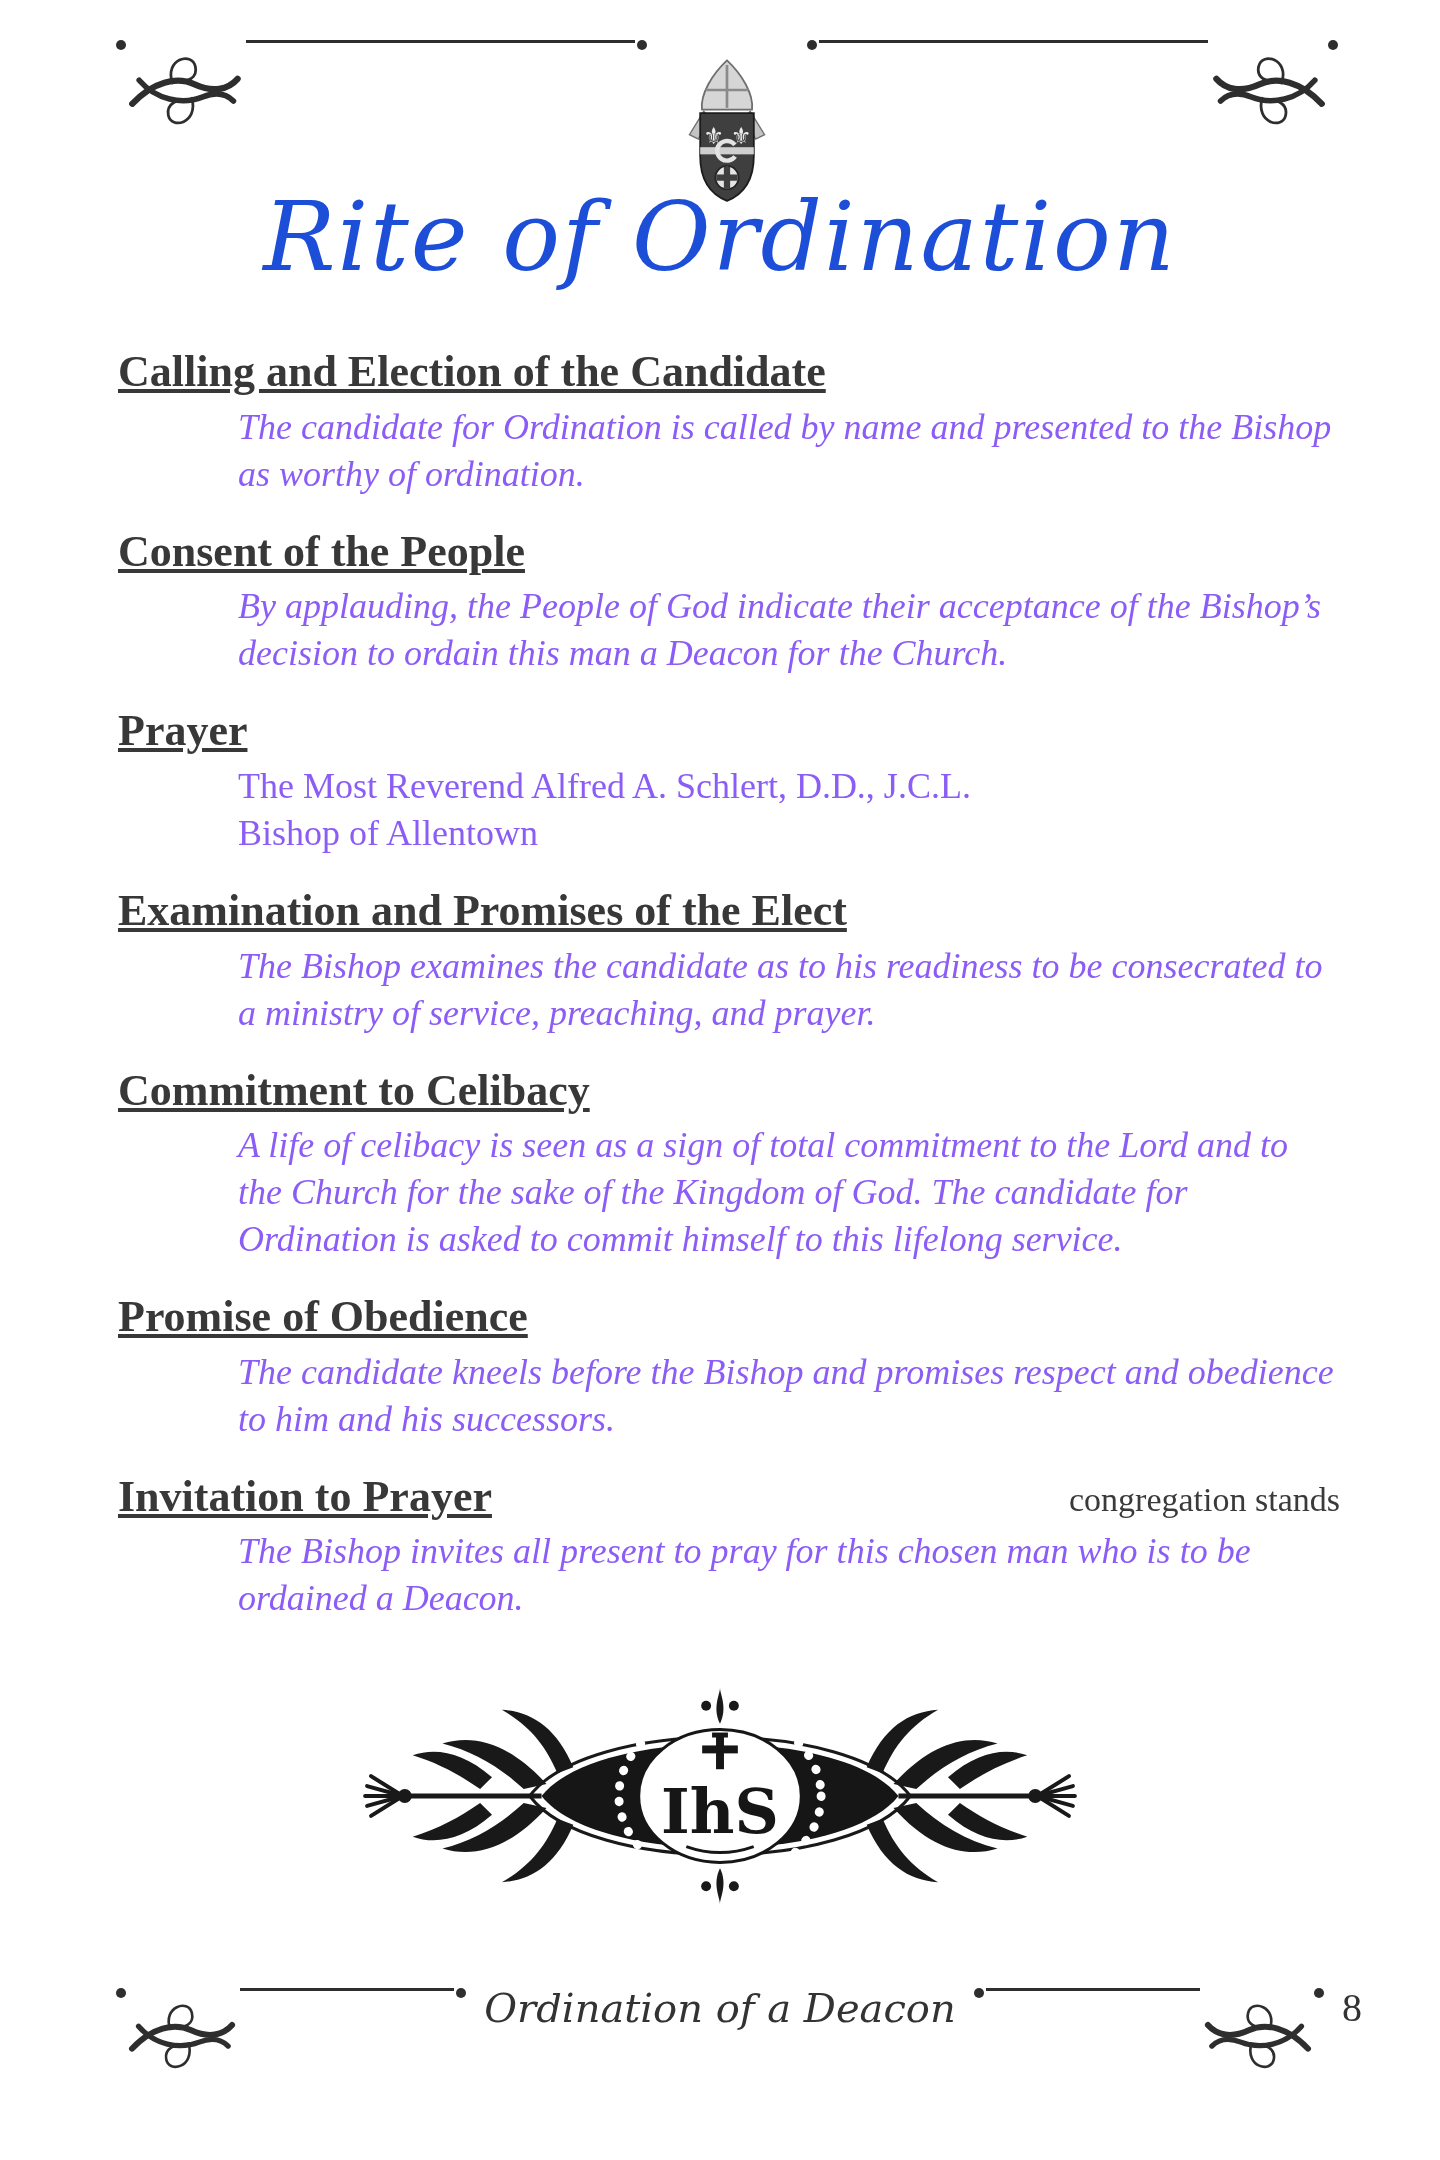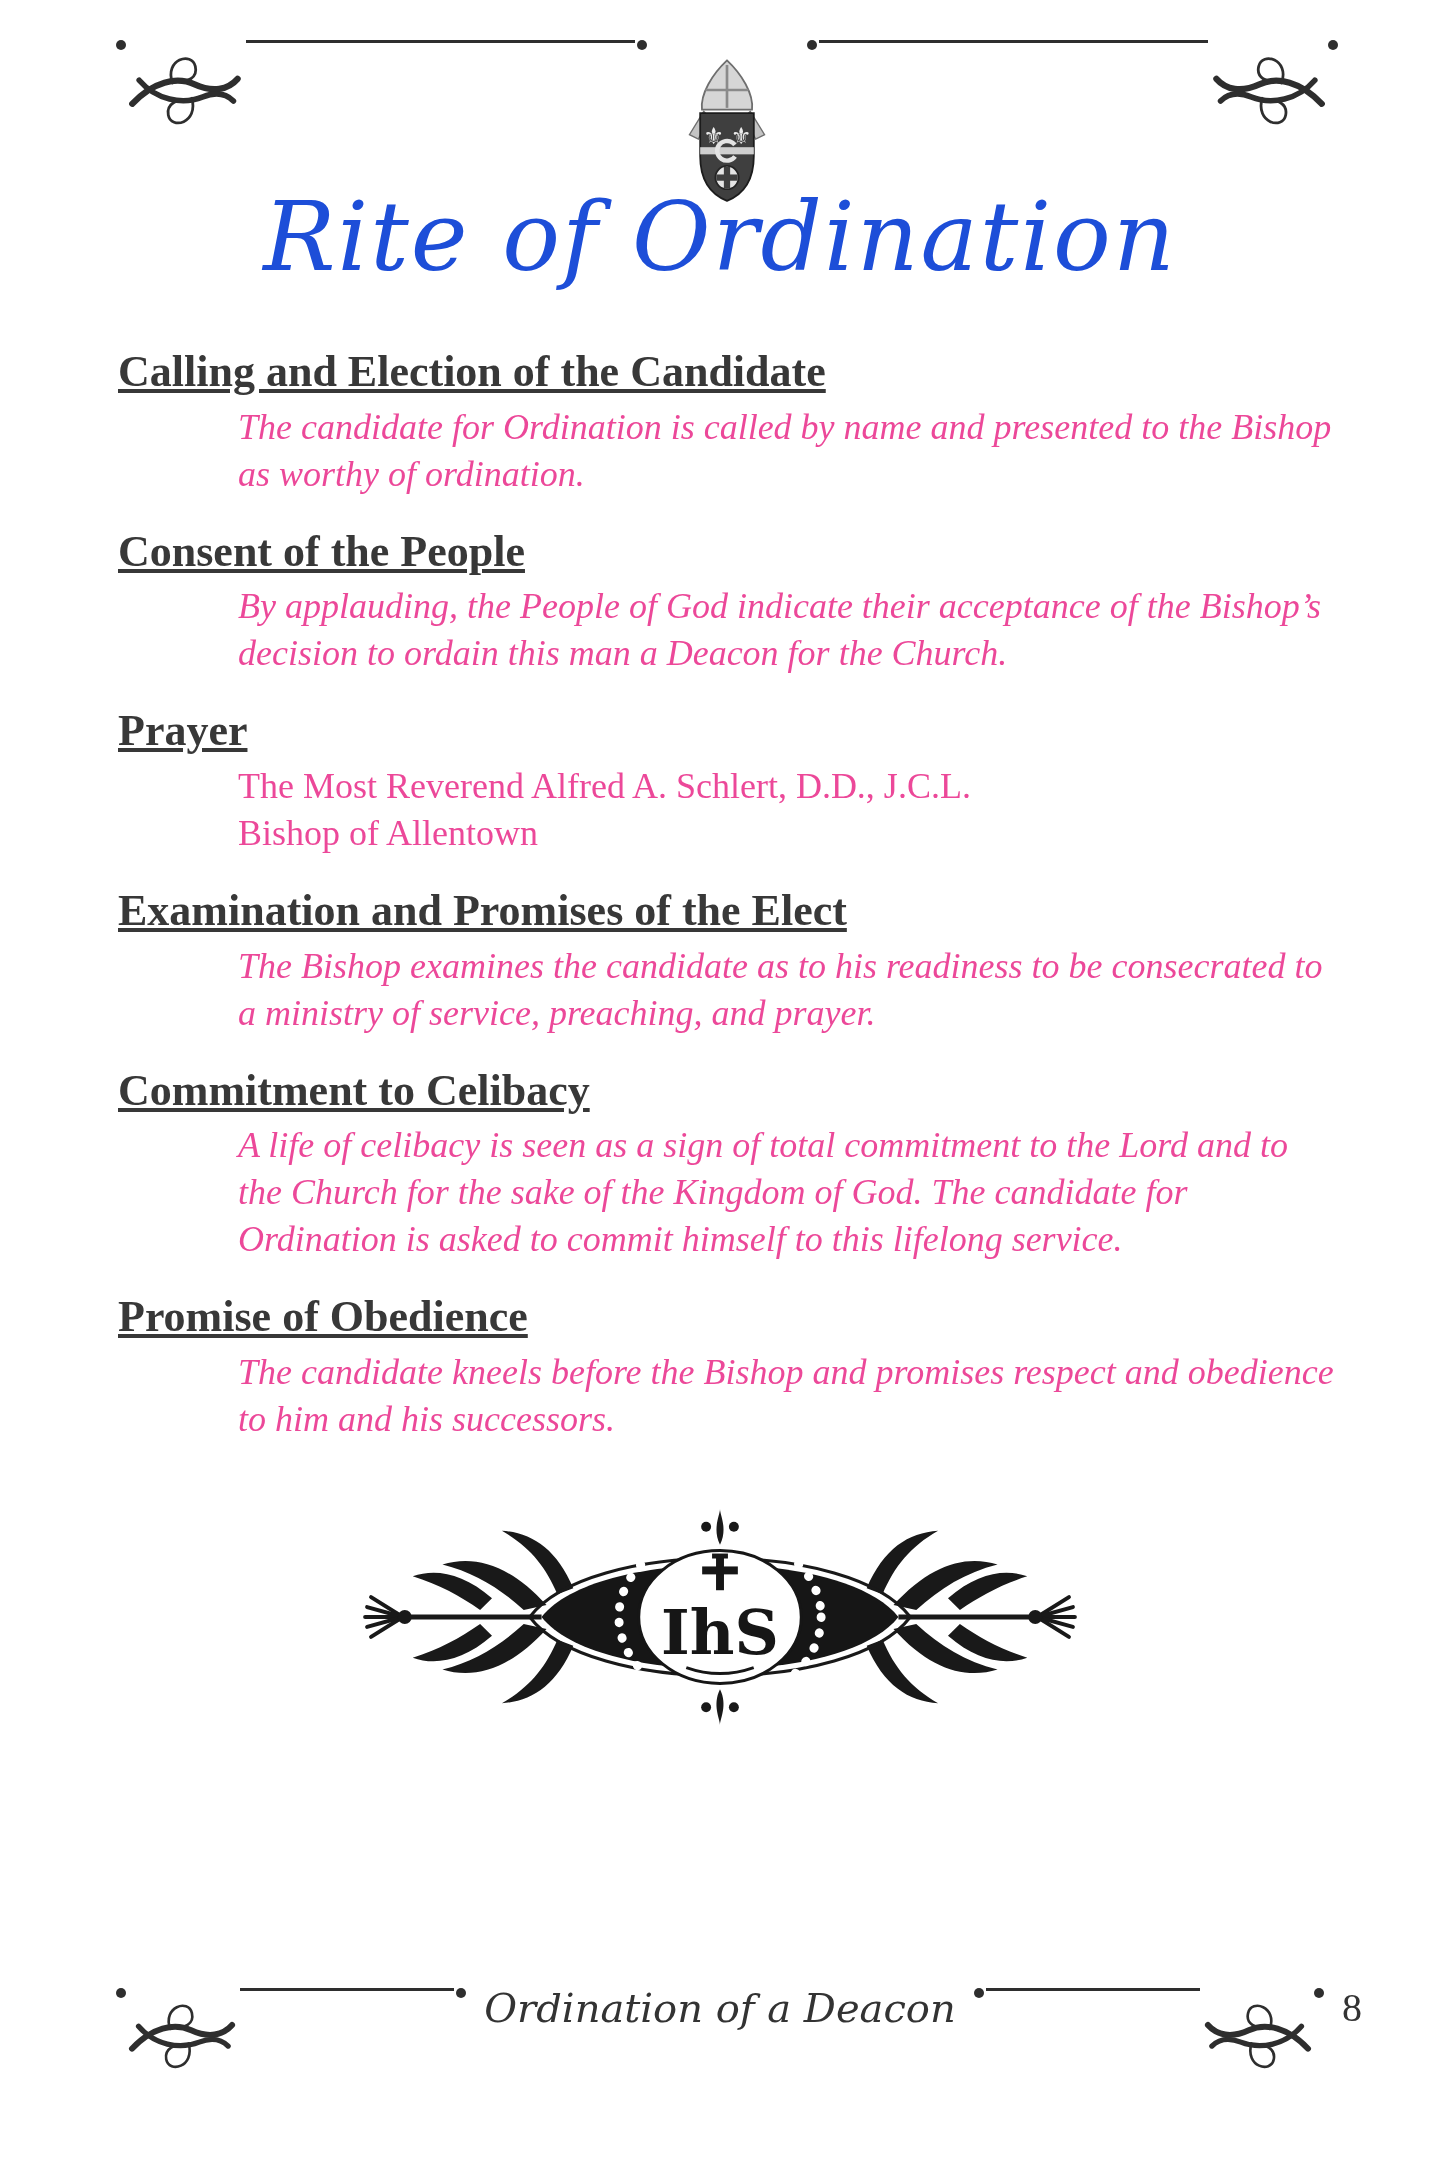--- a/index.html
+++ b/index.html
@@ -54,21 +54,21 @@
     white-space:nowrap;
     text-decoration:underline;
   }
   .rubric{
     font-size:34px;font-style:normal;font-weight:normal;color:#3a3a3a;
     white-space:nowrap;
   }
   .rubric:empty{display:none;}
   .sec-body{
     margin-left:120px;max-width:1105px;
-    font-style:italic;font-size:36px;line-height:47px;color:#ec4899;
+    font-style:italic;font-size:36px;line-height:47px;color:#8b5cf6;
   }
   .sec-body.roman{font-style:normal;}
   .body-line:empty{display:none;}
   
   .ihs{display:block;margin:60px auto 0 auto;width:760px;height:228px;}
   .defs-holder{position:absolute;width:0;height:0;overflow:hidden;}
 </style>
 </head>
 <body>
 
@@ -223,20 +223,30 @@
       <div class="heading-row">
         <h2>Promise of Obedience</h2>
 
       </div>
       <div class="sec-body">
         <div class="body-line">The candidate kneels before the Bishop and promises respect and obedience to him and his successors.</div>
 
       </div>
     </section>
 
+    <section class="sec">
+      <div class="heading-row">
+        <h2>Invitation to Prayer</h2>
+        <span class="rubric">congregation stands</span>
+      </div>
+      <div class="sec-body">
+        <div class="body-line">The Bishop invites all present to pray for this chosen man who is to be ordained a Deacon.</div>
+
+      </div>
+    </section>
 
   </main>
 
   <svg class="ihs" viewBox="0 0 760 230">
     <use href="#ihs-art"></use>
     <text x="380" y="152" text-anchor="middle" font-family="DejaVu Serif, serif" font-weight="bold" font-size="62" fill="#161616">IhS</text>
   </svg>
 
   <div class="orn-row bottom-row">
     <span class="divider-dot"></span>

